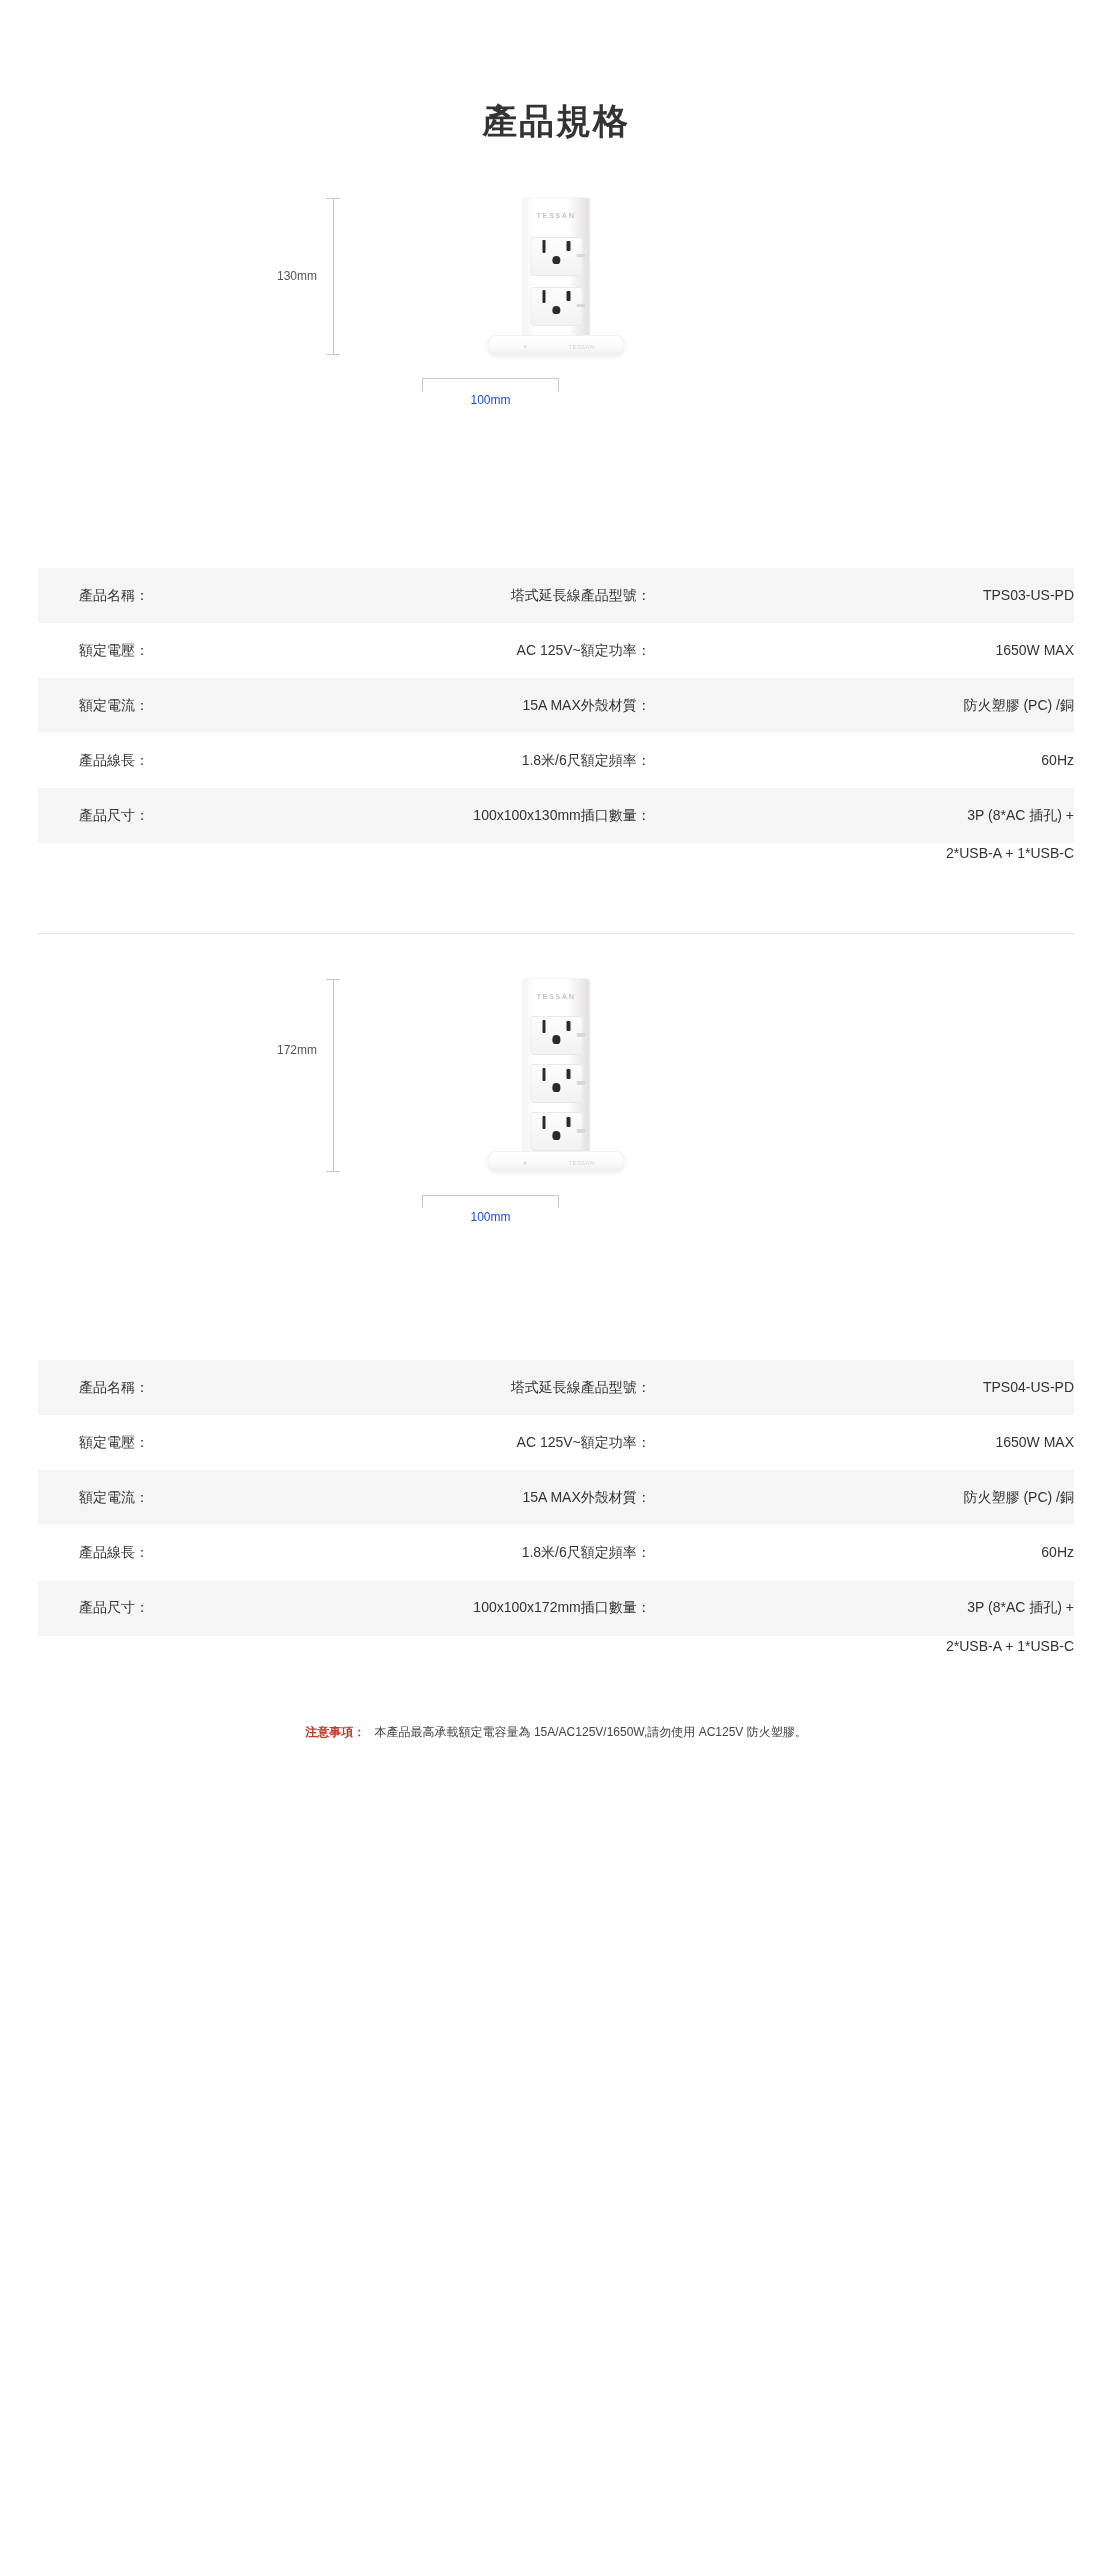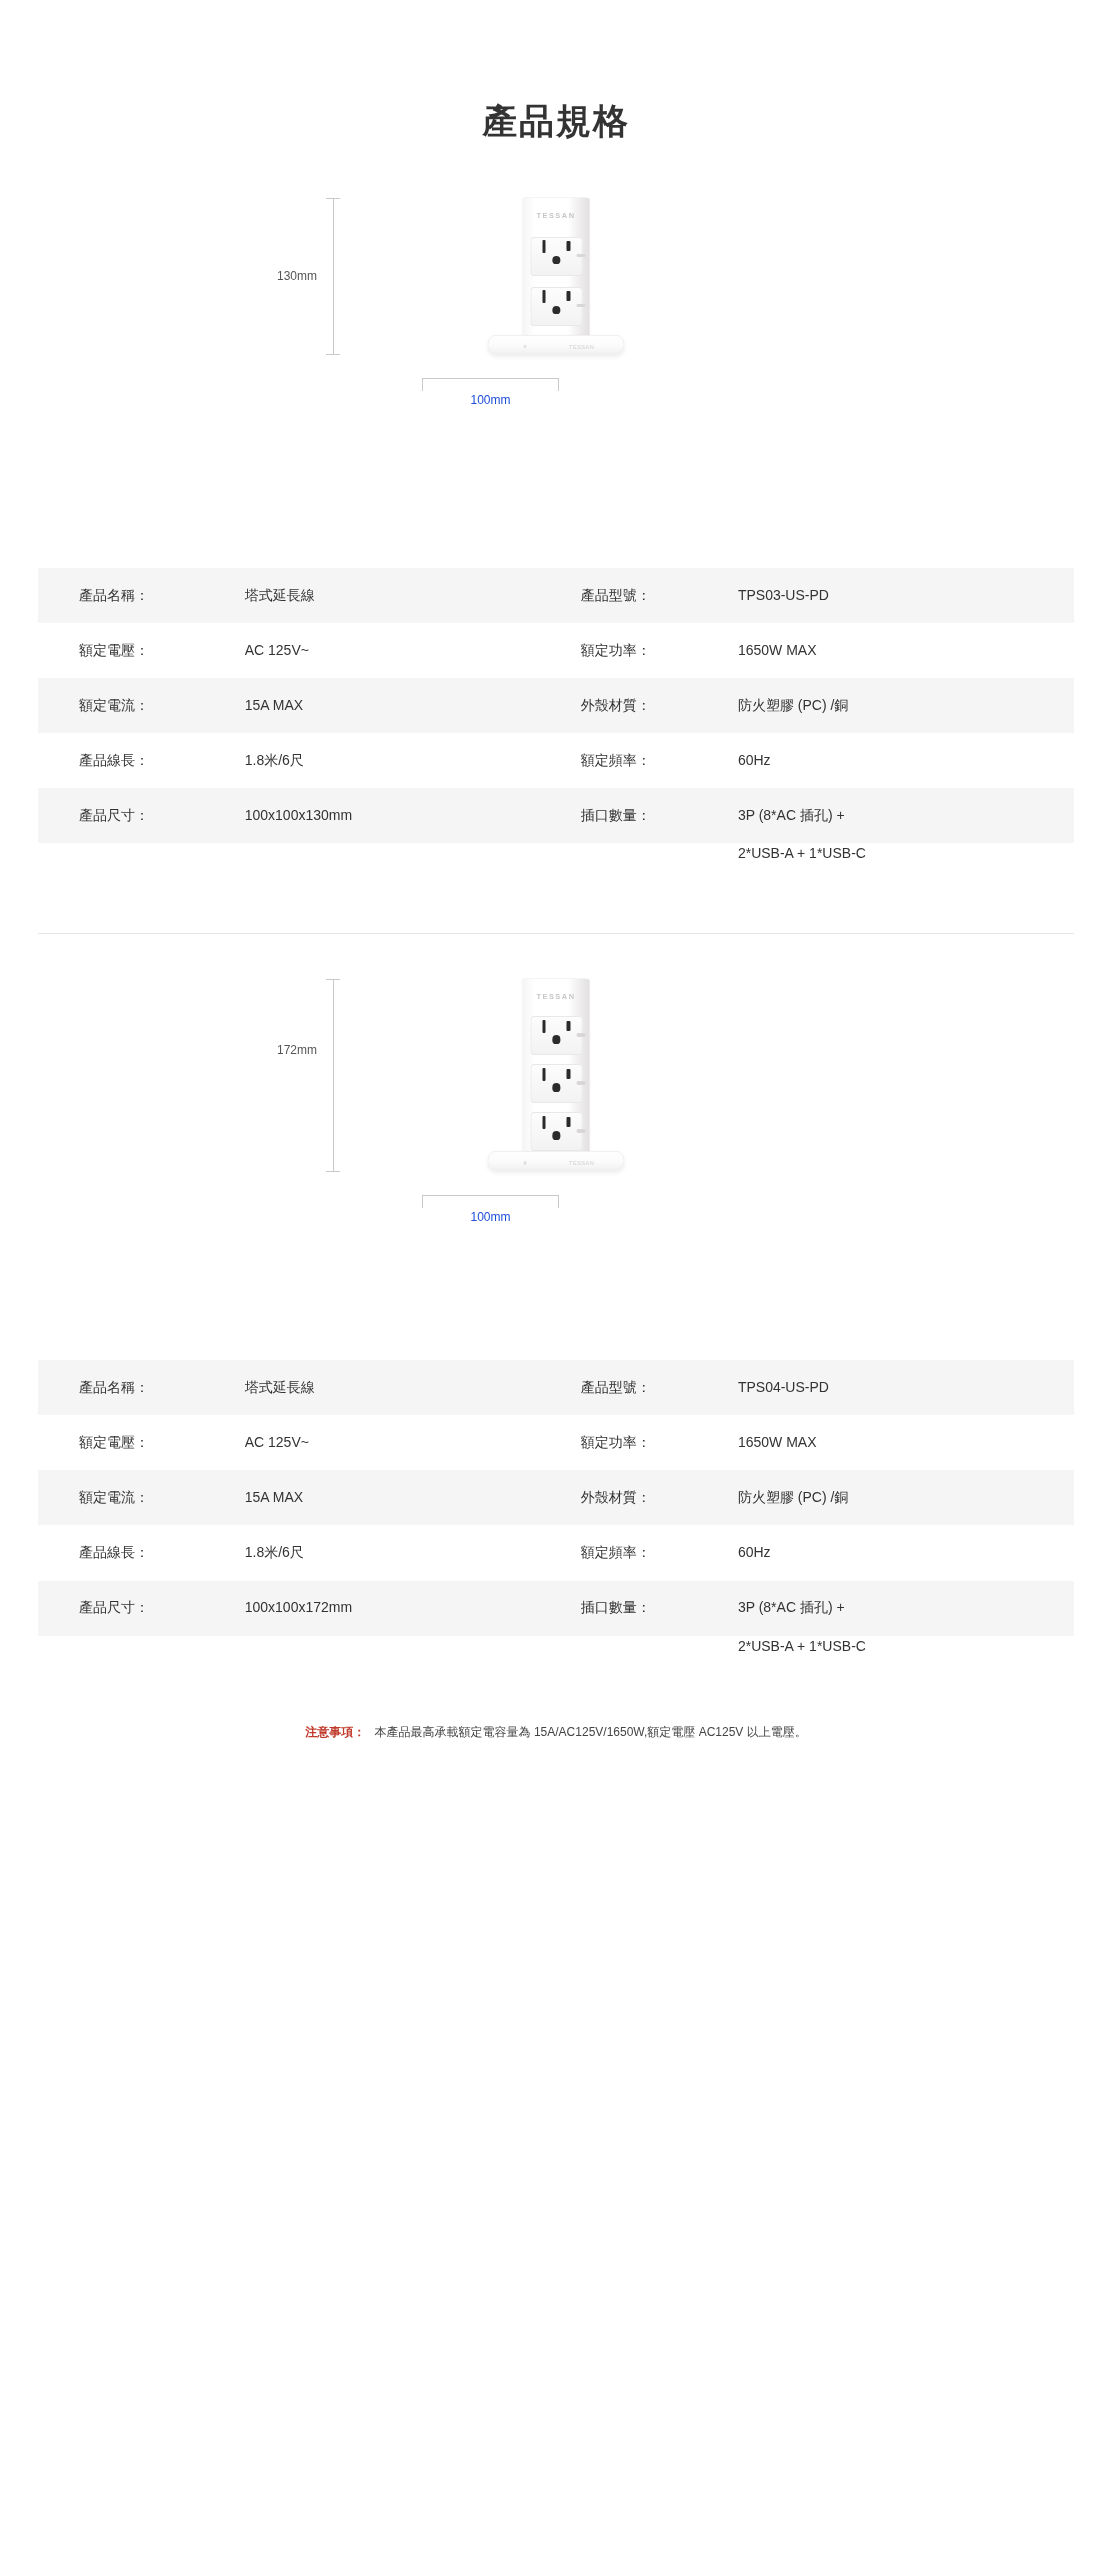--- a/index.html
+++ b/index.html
@@ -227,20 +227,21 @@
     padding: 16.7px 0;
     vertical-align: top;
     line-height: 1.55;
   }
   .lab {
     white-space: nowrap;
     color: #333;
   }
   .val {
     color: #333;
+    text-align: right;
   }
   td.k1 { width: 130px; padding-left: 41px; }
   td.v1 { width: 278px; }
   td.k2 { width: 130px; }
   td.v2 { width: 278px; }
 
   .cont-row td {
     padding-top: 0;
     padding-bottom: 20.4px;
   }
@@ -450,17 +451,17 @@
       <tr class="cont-row">
         <td class="k1"></td>
         <td class="v1"></td>
         <td class="k2"></td>
         <td class="v2 val">2*USB-A + 1*USB-C</td>
       </tr>
     </tbody>
   </table>
 
   <div class="note">
-    <span class="note-label">注意事項：</span><span>本產品最高承載額定電容量為 15A/AC125V/1650W,額定電壓 AC125V 以上電壓。</span>
+    <span class="note-label">注意事項：</span><span>本產品最高承載額定電容量為 15A/AC125V/1650W,請勿使用 AC125V 防火塑膠。</span>
   </div>
 
 </div>
 
 
 </body></html>

